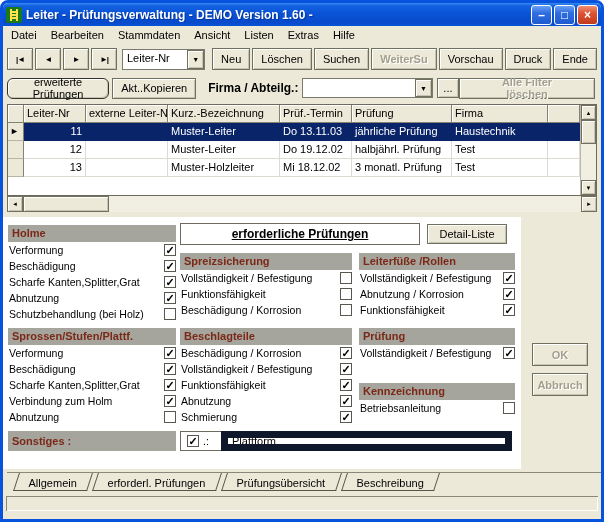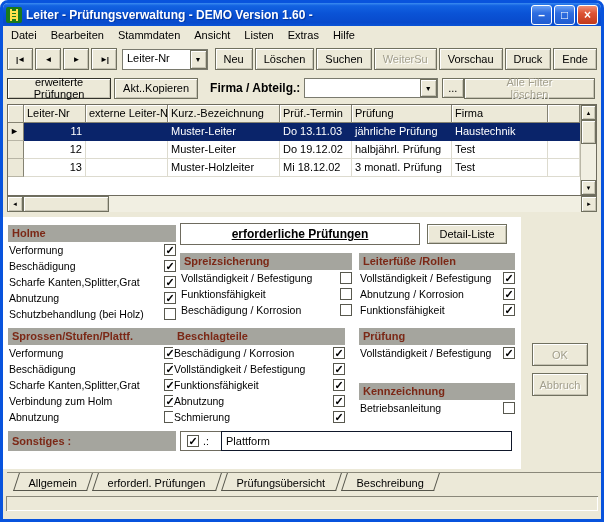--- a/index.html
+++ b/index.html
@@ -22,35 +22,35 @@
   .winbtn.close { background:linear-gradient(180deg,#F09074,#DD5335 40%,#C23A1C); }
 
   
   .menubar { display:flex; align-items:center; height:18px; padding-left:1px; font-size:11px; }
   .menu-item { padding:1px 7px; }
 
   
   .btn { background:#ECE9D8; border:1px solid #70705F; color:#000;
     box-shadow: inset 1px 1px 0 #FFFFFF, inset -1px -1px 0 #C6C3B3;
     font-family:"Liberation Sans",sans-serif; font-size:11px; display:flex; align-items:center; justify-content:center; }
-  .btn.disabled { color:#A29F8D; text-shadow:1px 1px 0 #fff; }
+  .btn.disabled { color:#A29F8D; text-shadow:1px 1px 0 #fff;font-weight:bold; }
 
   
   .toolbar1 { display:flex; align-items:center; height:30px; padding:0 4px; gap:2px; }
   .navbtn { width:26px; height:22px; font-size:8px; letter-spacing:-1px; font-weight:bold; padding:0; }
   .tbtn { height:22px; padding:0 8px; }
   .combo { width:124px; height:21px; margin:0 5px 0 3px; background:#fff;
     border:1px solid #7A7A6E; display:flex; align-items:stretch; }
   .combo .ctext { flex:1; padding:2px 4px 0; font-size:11px; white-space:nowrap; overflow:hidden; }
   .combo .cbtn { width:17px; font-size:7px; padding:0; }
 
   
   .toolbar2 { display:flex; align-items:center; height:28px; padding:0 4px; }
   .b2 { height:21px; padding:0 8px; }
-  .strong { border-color:#33332B; }
+  .strong { border-color:#33332B;border-radius:6px; }
   .bold-label { font-weight:bold; font-size:12px; margin:0 4px 0 12px; white-space:nowrap; }
   .combo2 { width:158px; height:20px; margin:0; }
   .dots { width:22px; height:20px; margin-left:4px; }
   .clearf { margin-left:auto; margin-right:2px; height:21px; padding:0 28px; }
 
   
   .gridwrap { margin:2px 4px 0; height:92px; background:#fff; border:1px solid #6E6B5E;
     position:relative; overflow:hidden; padding-right:16px; }
   .ghrow, .grow { display:flex; width:100%; }
   .gcell { height:18px; padding:2px 3px 0; font-size:11px; overflow:hidden; white-space:nowrap; flex:none; }
@@ -75,21 +75,21 @@
   .hthumb { width:86px; background:#ECE9D8; border:1px solid #70705F;
     box-shadow: inset 1px 1px 0 #fff, inset -1px -1px 0 #C6C3B3; }
   .hspacer { flex:1; }
 
   
   .panel { margin-top:5px; height:252px; background:#fff; position:relative; font-size:10.5px; }
   .col { position:absolute; }
   #col-holme   { left:5px;   top:8px;   width:168px; }
   #col-sprossen{ left:5px;   top:111px; width:168px; }
   #col-spreiz  { left:177px; top:36px;  width:172px; }
-  #col-beschlag{ left:170px; top:111px; width:172px; }
+  #col-beschlag{ left:177px; top:111px; width:172px; }
   #col-leiterf { left:356px; top:36px;  width:156px; }
   #col-zubehoer{ left:356px; top:111px; width:156px; }
   #col-kennz   { left:356px; top:166px; width:156px; }
 
   .grp-header { height:17px; line-height:17px; padding-left:4px; background:#A5A59E;
     color:#7B2816; font-weight:bold; font-size:11px; white-space:nowrap; overflow:hidden; }
   .grp-row { display:flex; justify-content:space-between; align-items:center; height:16px; background:#fff; }
   .grp-label { white-space:nowrap; overflow:hidden; padding-left:1px; }
   .cb { width:12px; height:12px; border:1px solid #58584E; background:#fff; flex:none;
     text-align:center; line-height:11px; font-size:11px; font-weight:bold; color:#000; margin-left:2px; }
@@ -101,21 +101,21 @@
 
   .right-strip { position:absolute; left:518px; top:0; right:0; bottom:0; background:#ECE9D8; }
   .ok-btn      { position:absolute; left:529px; top:126px; width:56px; height:23px; }
   .abbruch-btn { position:absolute; left:529px; top:156px; width:56px; height:23px; }
 
   .sonst-header { position:absolute; left:5px; top:214px; width:168px; height:20px; line-height:20px;
     padding-left:4px; background:#A5A59E; color:#7B2816; font-weight:bold; font-size:11px; }
   .sonst-check { position:absolute; left:177px; top:214px; width:42px; height:20px;
     border:1px solid #6E6B5E; background:#fff; display:flex; align-items:center; gap:4px; padding-left:4px; }
   .sonst-input { position:absolute; left:218px; top:214px; width:291px; height:20px;
-    border:1px solid #0f172a; background:#fff; padding:0 4px;
+    border:7px solid #0f172a; background:#fff; padding:0 4px;
     font:11px "Liberation Sans", sans-serif; }
 
   
   .tabbar { margin:3px 0 0 4px; display:flex; height:19px; border-top:1px solid #8A887A; padding-top:0; }
   .tab { transform:skewX(-18deg); background:#ECE9D8; padding:0 12px; height:18px; line-height:17px;
     border:1px solid #55554B; border-top:none; margin-left:5px; }
   .tab:first-child { margin-left:9px; }
   .tab-label { display:inline-block; transform:skewX(18deg); font-size:11px; white-space:nowrap; }
   .statusbar { margin:5px 3px 0; height:15px; background:#ECE9D8;
     box-shadow: inset 1px 1px 0 #8A887A, inset -1px -1px 0 #fff; }

